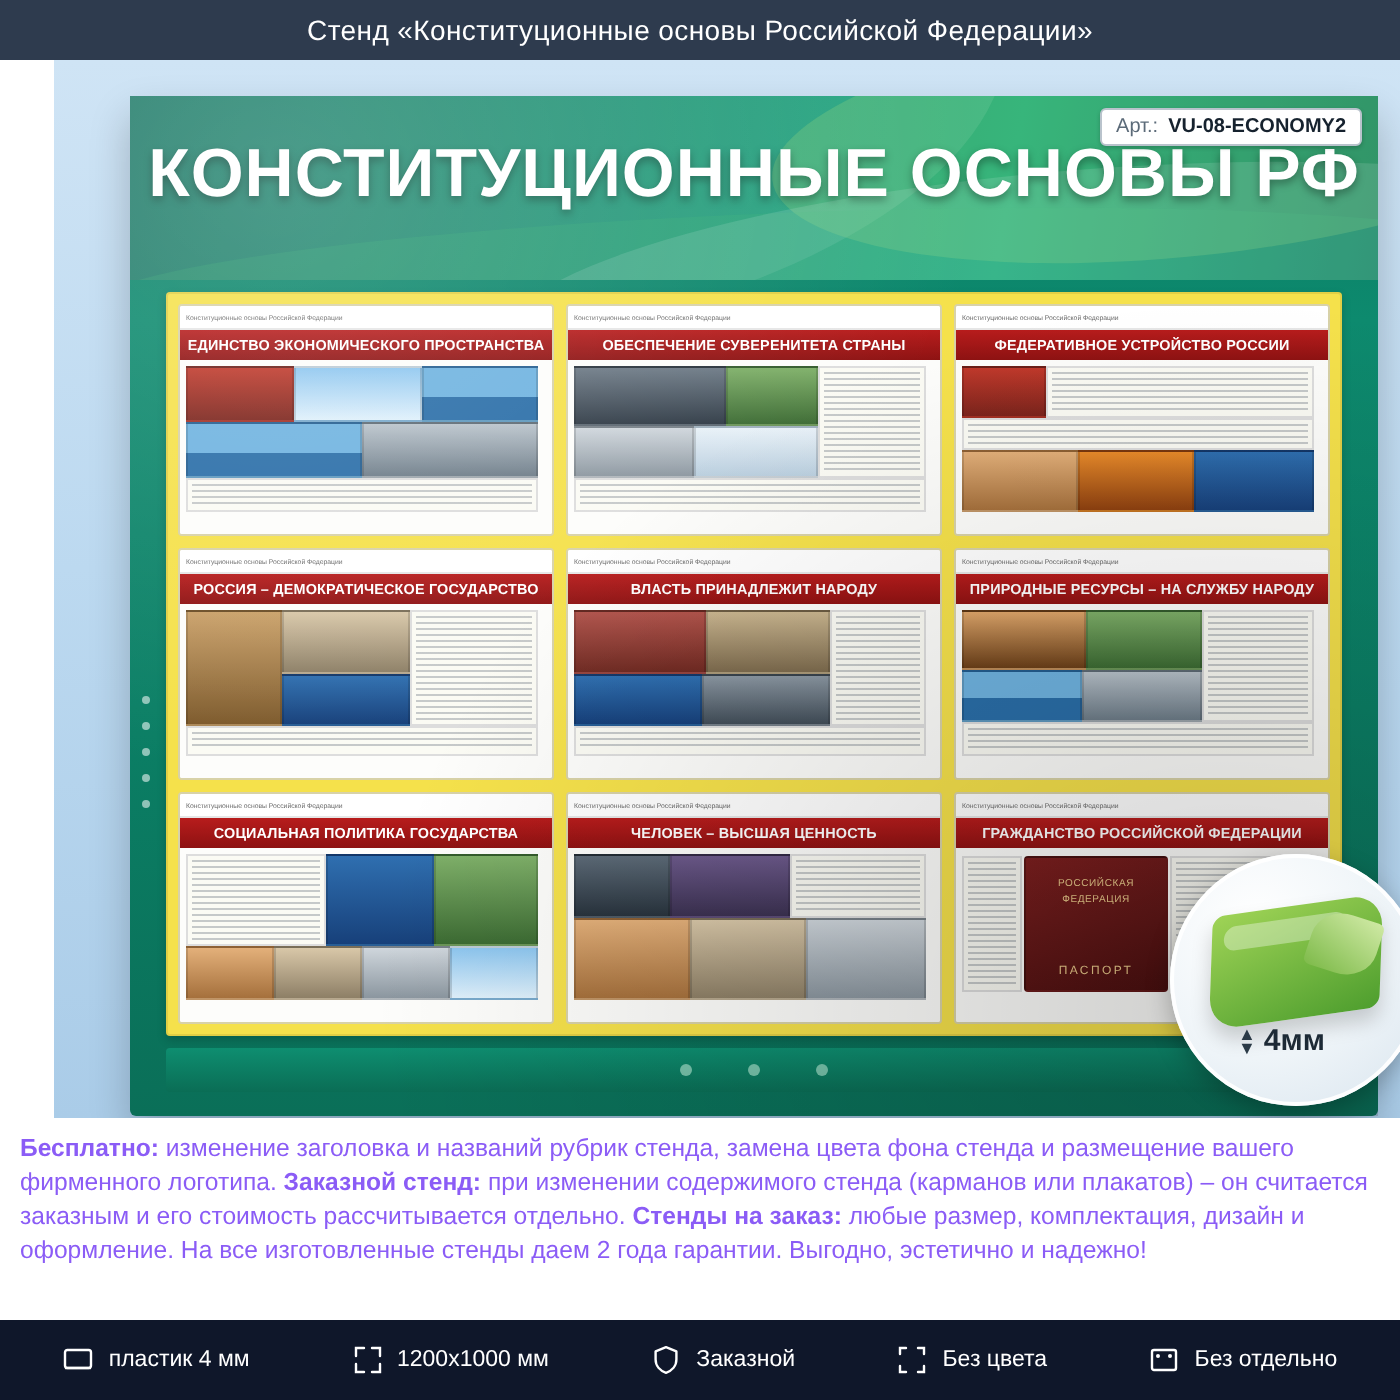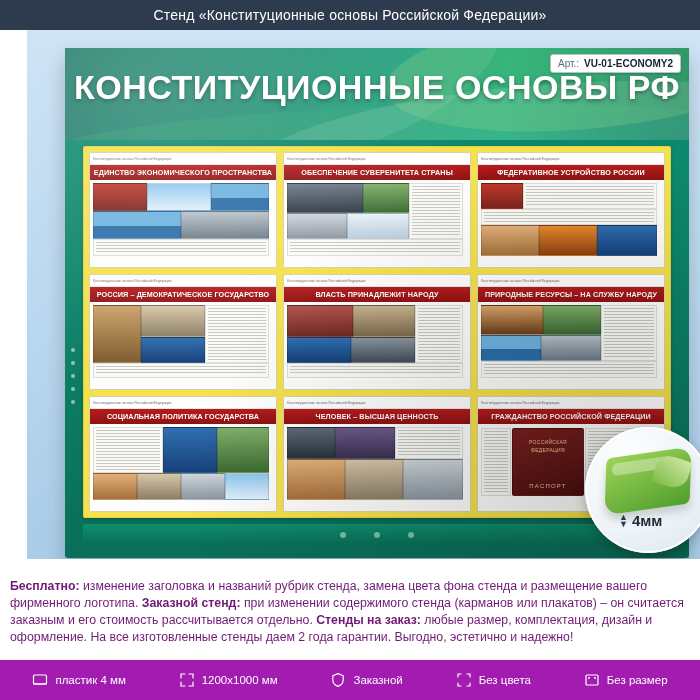--- a/index.html
+++ b/index.html
@@ -169,29 +169,29 @@
     border-radius:50% 10% 50% 10%;transform:rotate(18deg);
   }
   .callout .measure{
     position:absolute;left:34px;bottom:24px;
     display:flex;align-items:center;gap:4px;color:#1d2a36;font-weight:bold;font-size:15px;
   }
   .callout .arrows{display:flex;flex-direction:column;align-items:center;line-height:.7;font-size:9px;color:#2b3a47;}
 
   
   .desc{
-    position:absolute;left:10px;top:578px;width:684px;
-    font-size:12.3px;line-height:17px;color:#701a75;
+    position:absolute;left:10px;top:566px;width:684px;
+    font-size:12.3px;line-height:17px;color:#8b5cf6;
   }
   .desc b{font-weight:bold;}
 
   
   .featurebar{
     position:absolute;left:0;bottom:0;width:700px;height:40px;
-    background:#a21caf;color:#ffffff;
+    background:#0f172a;color:#ffffff;
     display:flex;align-items:center;justify-content:space-around;
     padding:0 6px;box-sizing:border-box;
   }
   .feature{display:flex;align-items:center;gap:7px;font-size:11.5px;white-space:nowrap;}
   .feature svg{display:block;}
 </style>
 </head>
 <body>
 
 <div class="topbar">
@@ -204,21 +204,21 @@
     <div class="board-header">
       <div class="swoosh sw1"></div>
       <div class="swoosh sw3"></div>
       <div class="swoosh sw4"></div>
       <div class="swoosh sw2"></div>
       <div class="board-title">КОНСТИТУЦИОННЫЕ ОСНОВЫ РФ</div>
     </div>
 
     <div class="art-badge">
       <span class="lbl">Арт.:</span>
-      <span class="val">VU-01-ECONOMY2</span>
+      <span class="val">VU-08-ECONOMY2</span>
     </div>
 
     <div class="side-dots">
       <i></i>
         <i></i>
         <i></i>
         <i></i>
         <i></i>
     </div>
 
@@ -414,16 +414,16 @@
   </div>
 
   <div class="feature">
     <span>
       <svg width="16" height="16" viewBox="0 0 16 16">
           <rect x="2" y="3" width="12" height="10" rx="1" fill="none" stroke="#ffffff" stroke-width="1.2"></rect>
           <circle cx="5" cy="6" r="1" fill="#ffffff"></circle>
           <circle cx="11" cy="6" r="1" fill="#ffffff"></circle>
         </svg>
     </span>
-    <span>Без размер</span>
+    <span>Без отдельно</span>
   </div>
 
 </div>
 
 </body></html>

